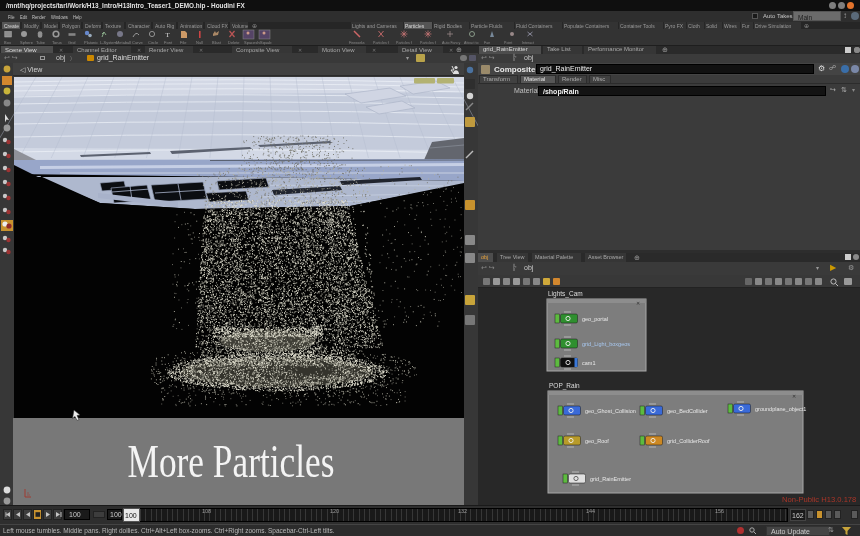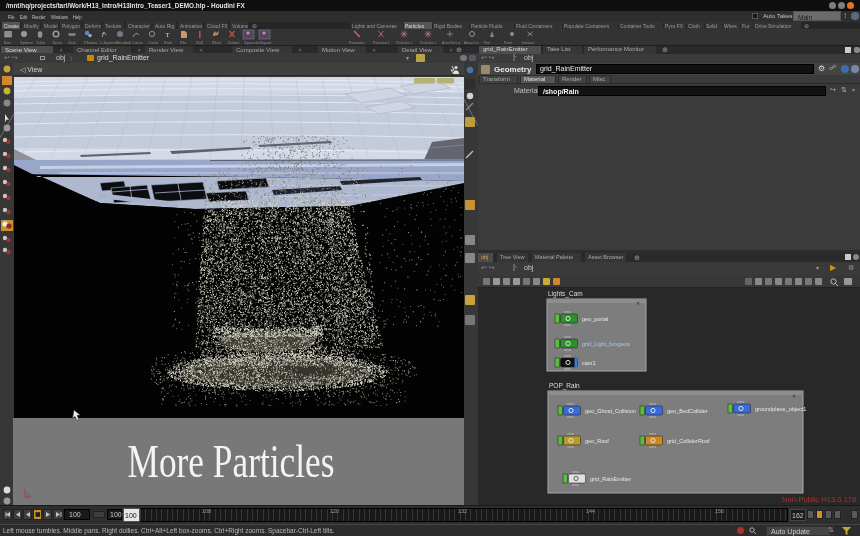--- a/index.html
+++ b/index.html
@@ -351,21 +351,21 @@
 <rect x="465" y="315" width="10" height="10" fill="#777" rx="1"></rect>
 <circle cx="456" cy="67.5" r="1.6" fill="#ddd"></circle>
       <path d="M453 74c0-2.5 1.3-3.8 3-3.8s3 1.3 3 3.8z" fill="#ddd"></path>
 </svg>
 <div class="ab" style="left:478px;top:54px;width:382px;height:196px;background:#3b3b3b">
 <div class="tx" style="left:3px;top:0px;font-size:7px;color:#888">↩&nbsp;↪</div>
 <div class="tx" style="left:34px;top:0px;font-size:6px;color:#999">╠</div>
 <div class="tx" style="left:46px;top:0px;font-size:7px;color:#ccc">obj</div>
 <div class="ab" style="left:0px;top:9px;width:382px;height:13px;background:#444">
 <div class="ab" style="left:3px;top:2px;width:9px;height:9px;background:#9a8a6a;border-radius:1px"></div>
-<div class="tx" style="left:16px;top:2px;font-size:8px;font-weight:bold;color:#e8e8e8">Geometry</div>
+<div class="tx" style="left:16px;top:2px;font-size:8px;font-weight:bold;color:#e8e8e8">Composite</div>
 <div class="ab" style="left:58px;top:1px;width:278px;height:10px;background:#111;border:1px solid #000">
           <div class="tx" style="left:3px;top:0px;font-size:7px;color:#eee">grid_RainEmitter</div>
         </div>
 <div class="tx" style="left:340px;top:1px;font-size:8px;color:#ddd">⚙</div>
 <div class="tx" style="left:351px;top:1px;font-size:7px;color:#bbb">☍</div>
 <div class="ab" style="left:363px;top:2px;width:8px;height:8px;border-radius:4px;background:#3a6ea8"></div>
 <div class="ab" style="left:373px;top:2px;width:8px;height:8px;border-radius:4px;background:#7a88a8"></div>
 </div>
 <div class="ab" style="left:0;top:21px;width:382px;height:9px;background:#3b3b3b;border-bottom:1px solid #2c2c2c">
 <div class="ab" style="left:1px;top:0;width:39px;height:9px;background:#414141;border:1px solid #2c2c2c">

